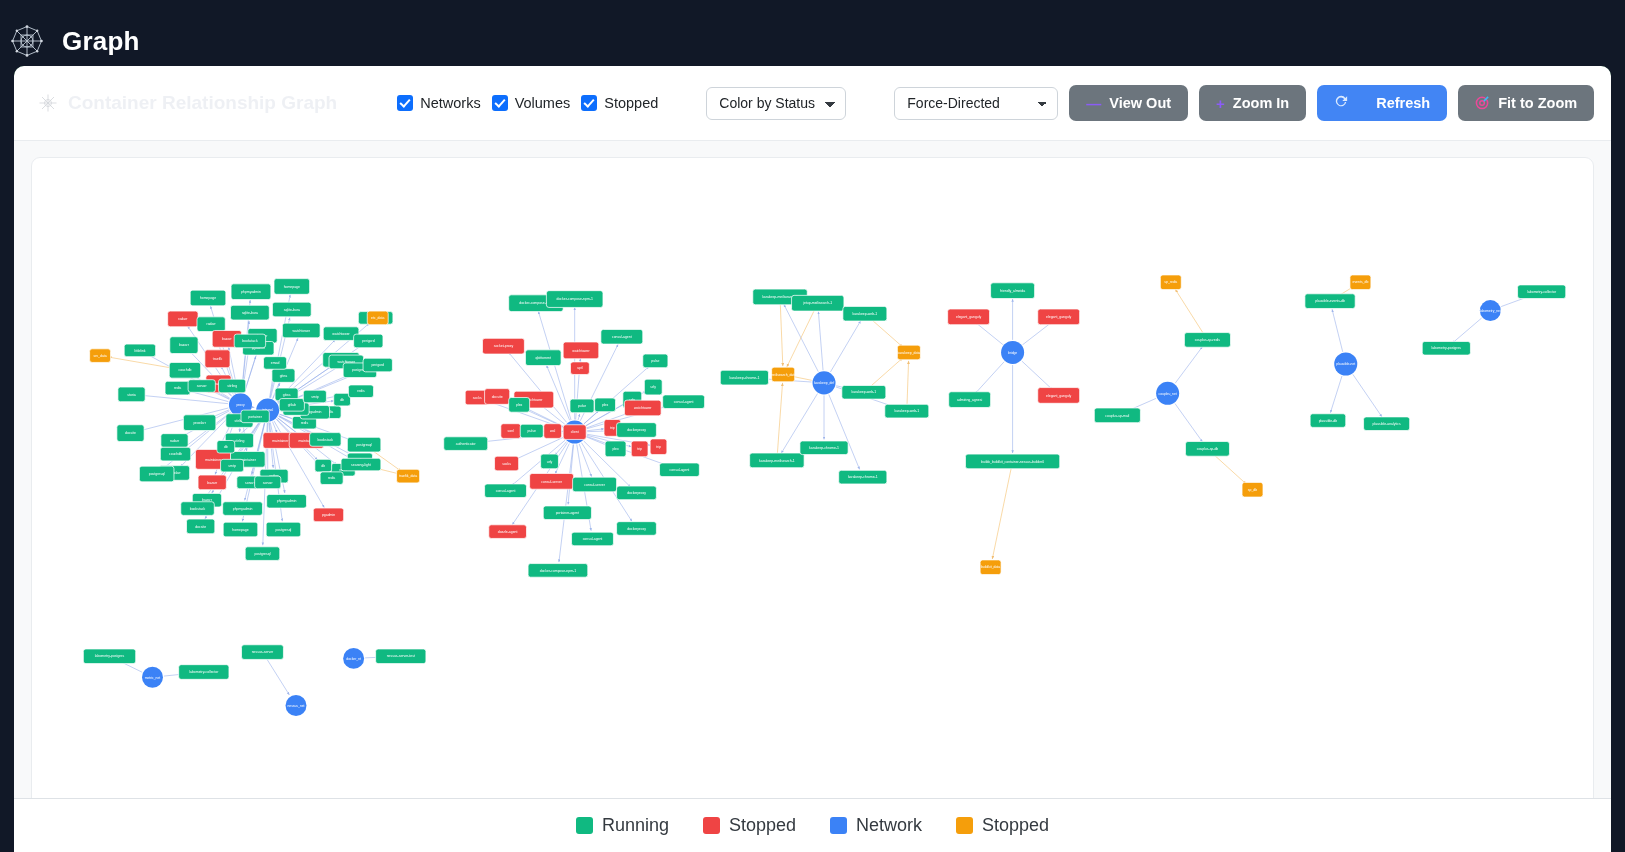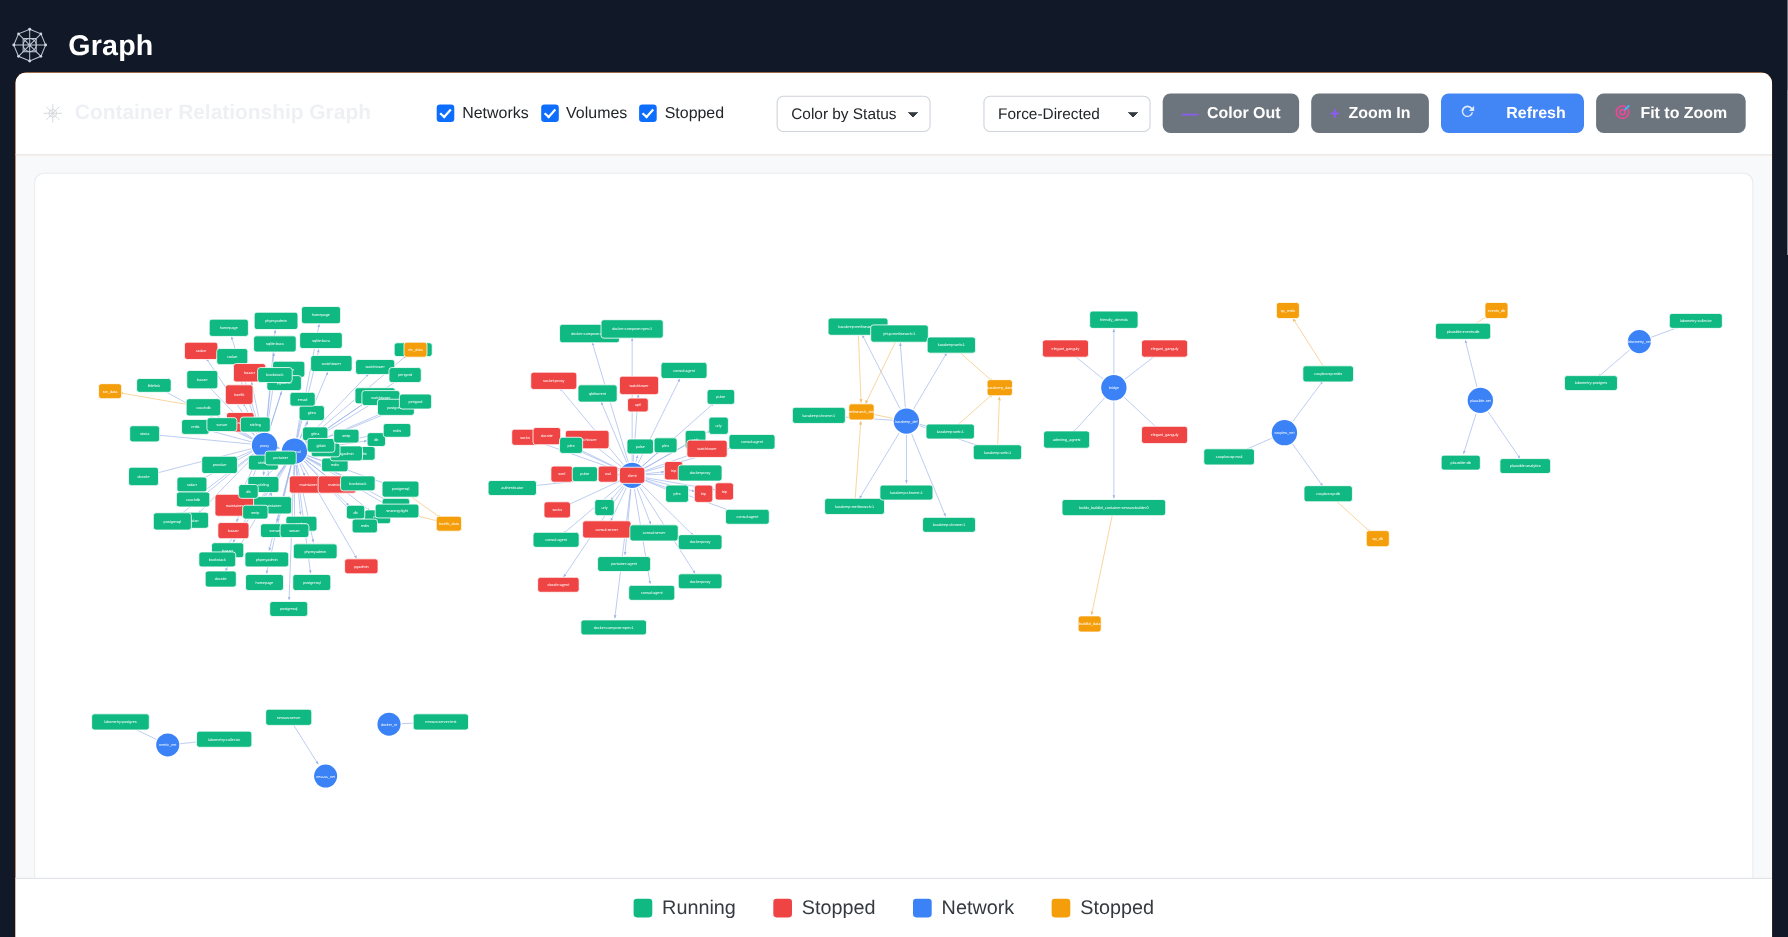--- a/index.html
+++ b/index.html
@@ -20,21 +20,21 @@
   }
   .app-logo { width:34px; height:34px; flex:none; opacity:.92; }
   .app-title {
     color:#ffffff; font-size:26px; font-weight:bold;
     letter-spacing:.2px;
   }
   
   .card {
     position:absolute; left:14px; top:66px;
     width:1597px; height:786px;
-    background:#f97316;
+    background:#14532d;
     border-radius:10px 10px 0 0;
     overflow:hidden;
     display:flex; flex-direction:column;
   }
   
   .toolbar {
     height:75px; flex:none;
     display:flex; align-items:center;
     padding:0 24px;
     background:#ffffff;
@@ -76,21 +76,21 @@
     background-image:
       linear-gradient(45deg, transparent 50%, #343a40 50%),
       linear-gradient(135deg, #343a40 50%, transparent 50%);
     background-position: calc(100% - 15px) 14px, calc(100% - 10px) 14px;
     background-size:5px 5px, 5px 5px;
     background-repeat:no-repeat;
     cursor:pointer;
     margin-left:37px;
   }
   .sel.w1 { width:140px; }
-  .sel.w2 { width:152px; }
+  .sel.w2 { width:164px; }
   .btn {
     height:36px; border:none; border-radius:7px;
     display:inline-flex; align-items:center; gap:8px;
     padding:0 17px; font-size:14.5px; font-weight:bold;
     color:#fff; cursor:pointer;
     font-family:"Liberation Sans", sans-serif;
     white-space:nowrap;
   }
   .btn.gray { background:#6c757d; }
   .btn.blue { background:#4285f4;gap:28px; }
@@ -177,21 +177,21 @@
       <label class="chk">
         <span class="box"></span>
         <span>Stopped</span>
       </label>
 
       <select class="sel w1" id="sel-color"><option>Color by Status</option><option>Color by Image</option><option>Color by Network</option></select>
       <select class="sel w2" id="sel-layout"><option>Force-Directed</option><option>Hierarchical</option><option>Circular</option><option>Grid</option></select>
 
       <button class="btn gray">
         <span class="btn-ico ico-minus">—</span>
-        <span>Color Out</span>
+        <span>View Out</span>
       </button>
       <button class="btn gray">
         <span class="btn-ico ico-plus">+</span>
         <span>Zoom In</span>
       </button>
       <button class="btn blue">
         <span class="btn-ico">
           <svg width="14" height="14" viewBox="0 0 16 16">
               <path d="M13 3.5A6 6 0 1 0 14 8h-1.6A4.4 4.4 0 1 1 11.6 4.7L9.5 6.8H15V1.3z" fill="#dbeafe"></path>
             </svg>

